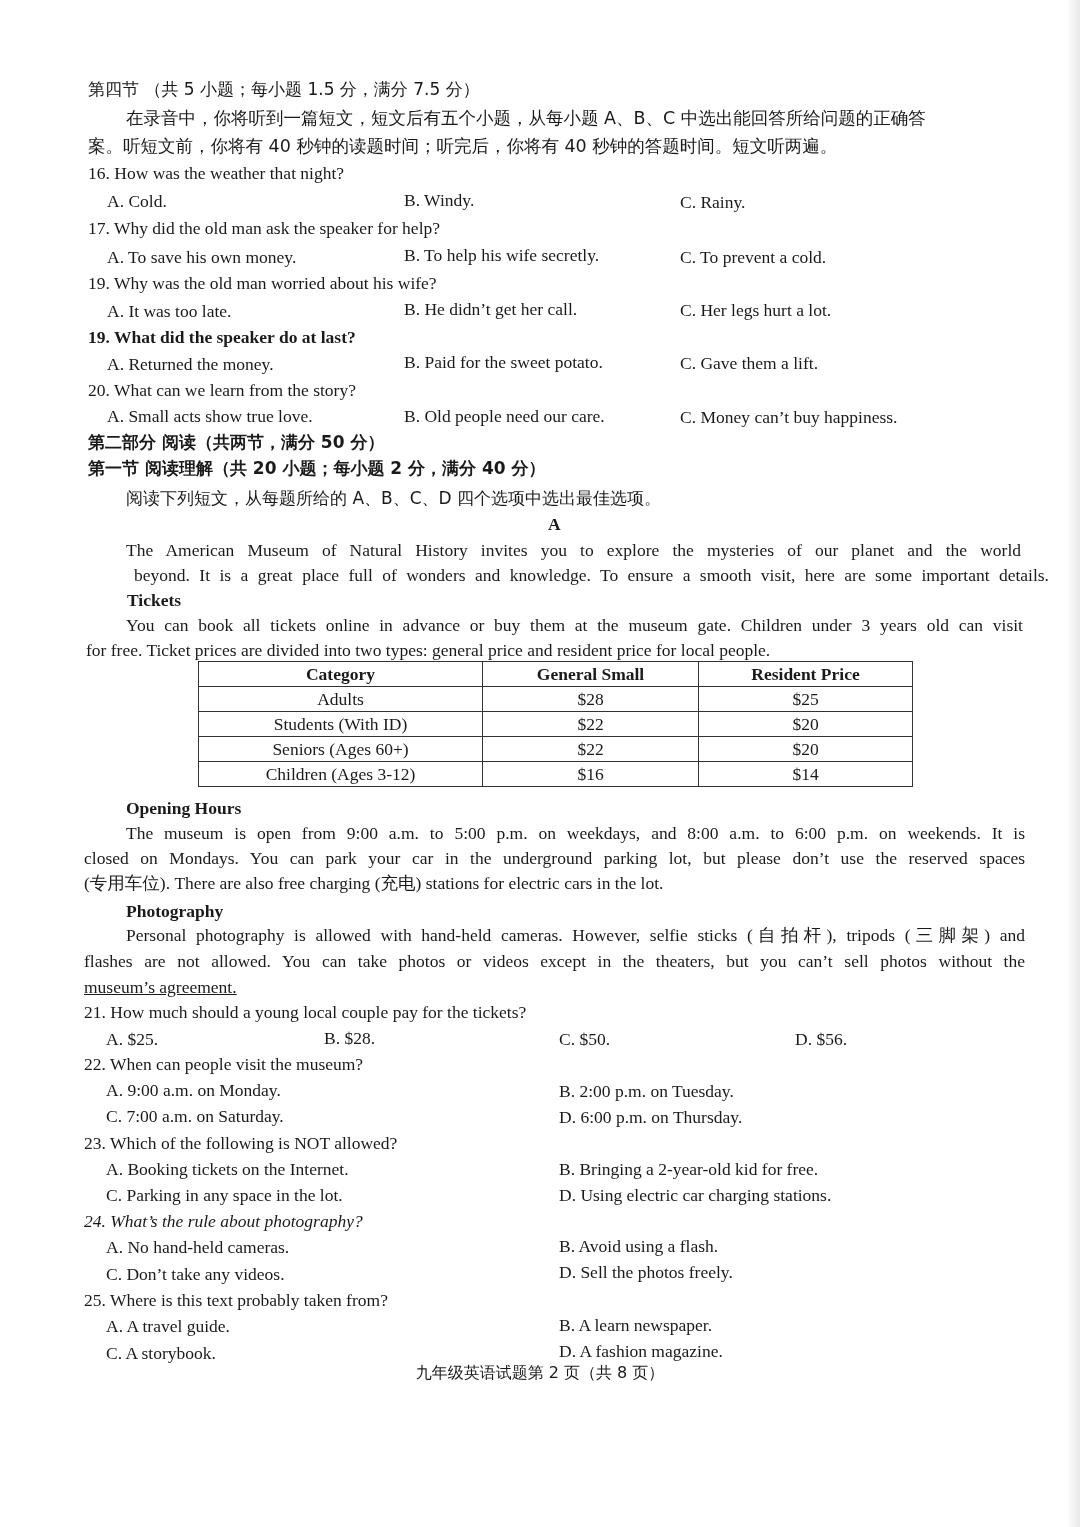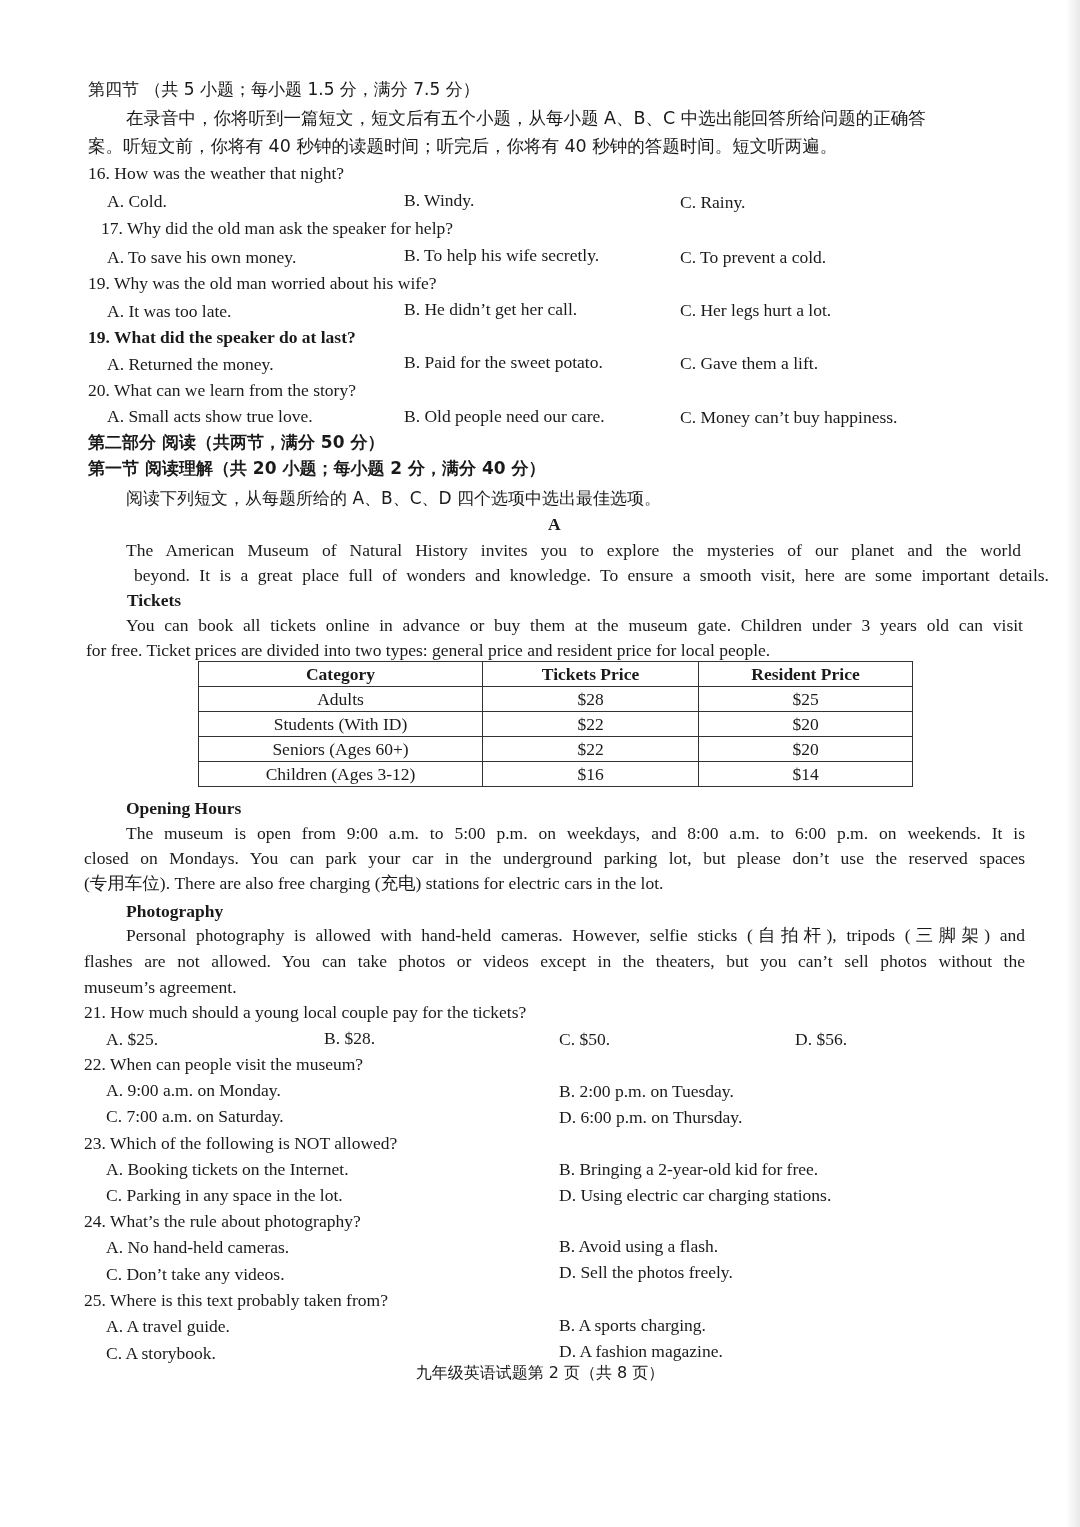--- a/index.html
+++ b/index.html
@@ -36,21 +36,21 @@
   <div class="line cjk" style="left:88px; top:133px; font-size:17.5px;">案。听短文前，你将有 40 秒钟的读题时间；听完后，你将有 40 秒钟的答题时间。短文听两遍。</div>
 
   <div class="line" style="left:88px; top:160px;">
     <span>16.</span>
     <span>How was the weather that night?</span>
   </div>
   <div class="line" style="left:107px; top:188px;">A. Cold.</div>
   <div class="line" style="left:404px; top:187px;">B. Windy.</div>
   <div class="line" style="left:680px; top:189px;">C. Rainy.</div>
 
-  <div class="line" style="left:101px; top:215px;">
+  <div class="line" style="left:88px; top:215px;">
     <span>17.</span>
     <span>Why did the old man ask the speaker for help?</span>
   </div>
   <div class="line" style="left:107px; top:244px;">A. To save his own money.</div>
   <div class="line" style="left:404px; top:242px;">B. To help his wife secretly.</div>
   <div class="line" style="left:680px; top:244px;">C. To prevent a cold.</div>
 
   <div class="line" style="left:88px; top:270px;">
     <span>19.</span>
     <span>Why was the old man worried about his wife?</span>
@@ -84,21 +84,21 @@
   <div class="line just" style="left:86px; top:562px; width:915px;margin-left:48px;">beyond. It is a great place full of wonders and knowledge. To ensure a smooth visit, here are some important details.</div>
 
   <div class="line bold" style="left:127px; top:587px;">Tickets</div>
   <div class="line just" style="left:126px; top:612px; width:897px;">You can book all tickets online in advance or buy them at the museum gate. Children under 3 years old can visit</div>
   <div class="line" style="left:86px; top:637px;">for free. Ticket prices are divided into two types: general price and resident price for local people.</div>
 
   <table class="prices">
     <tbody>
         <tr>
       <th style="width:283px;">Category</th>
-      <th style="width:215px;">Tickets Price</th>
+      <th style="width:215px;">General Small</th>
       <th>Resident Price</th>
     </tr>
     <tr>
       <td>Adults</td>
       <td>$28</td>
       <td>$25</td>
     </tr>
     <tr>
       <td>Students (With ID)</td>
       <td>$22</td>
@@ -118,21 +118,21 @@
     </table>
 
   <div class="line bold" style="left:126px; top:795px;">Opening Hours</div>
   <div class="line just" style="left:126px; top:820px; width:899px;">The museum is open from 9:00 a.m. to 5:00 p.m. on weekdays, and 8:00 a.m. to 6:00 p.m. on weekends. It is</div>
   <div class="line just" style="left:84px; top:845px; width:941px;">closed on Mondays. You can park your car in the underground parking lot, but please don’t use the reserved spaces</div>
   <div class="line" style="left:84px; top:870px;">(专用车位). There are also free charging (充电) stations for electric cars in the lot.</div>
 
   <div class="line bold" style="left:126px; top:898px;">Photography</div>
   <div class="line just" style="left:126px; top:922px; width:899px;">Personal photography is allowed with hand-held cameras. However, selfie sticks (自拍杆), tripods (三脚架) and</div>
   <div class="line just" style="left:84px; top:948px; width:941px;">flashes are not allowed. You can take photos or videos except in the theaters, but you can’t sell photos without the</div>
-  <div class="line" style="left:84px; top:974px;">museum’s agreement.</div>
+  <div class="line" style="left:84px; top:974px;text-decoration:underline;">museum’s agreement.</div>
 
   <div class="line" style="left:84px; top:999px;">
     <span>21.</span>
     <span>How much should a young local couple pay for the tickets?</span>
   </div>
   <div class="line" style="left:106px; top:1026px;">A. $25.</div>
   <div class="line" style="left:324px; top:1025px;">B. $28.</div>
   <div class="line" style="left:559px; top:1026px;">C. $50.</div>
   <div class="line" style="left:795px; top:1026px;">D. $56.</div>
 
@@ -147,34 +147,34 @@
 
   <div class="line" style="left:84px; top:1130px;">
     <span>23.</span>
     <span>Which of the following is NOT allowed?</span>
   </div>
   <div class="line" style="left:106px; top:1156px;">A. Booking tickets on the Internet.</div>
   <div class="line" style="left:559px; top:1156px;">B. Bringing a 2-year-old kid for free.</div>
   <div class="line" style="left:106px; top:1182px;">C. Parking in any space in the lot.</div>
   <div class="line" style="left:559px; top:1182px;">D. Using electric car charging stations.</div>
 
-  <div class="line" style="left:84px; top:1208px;">
+  <div class="line" style="left:84px; top:1208px;font-style:italic;">
     <span>24.</span>
     <span>What’s the rule about photography?</span>
   </div>
   <div class="line" style="left:106px; top:1234px;">A. No hand-held cameras.</div>
   <div class="line" style="left:559px; top:1233px;">B. Avoid using a flash.</div>
   <div class="line" style="left:106px; top:1261px;">C. Don’t take any videos.</div>
   <div class="line" style="left:559px; top:1259px;">D. Sell the photos freely.</div>
 
   <div class="line" style="left:84px; top:1287px;">
     <span>25.</span>
     <span>Where is this text probably taken from?</span>
   </div>
   <div class="line" style="left:106px; top:1313px;">A. A travel guide.</div>
-  <div class="line" style="left:559px; top:1312px;">B. A sports charging.</div>
+  <div class="line" style="left:559px; top:1312px;">B. A learn newspaper.</div>
   <div class="line" style="left:106px; top:1340px;">C. A storybook.</div>
   <div class="line" style="left:559px; top:1338px;">D. A fashion magazine.</div>
 
   <div class="footer cjk">九年级英语试题第 2 页（共 8 页）</div>
 
   <div class="edge"></div>
 </div>
 
 </body></html>

